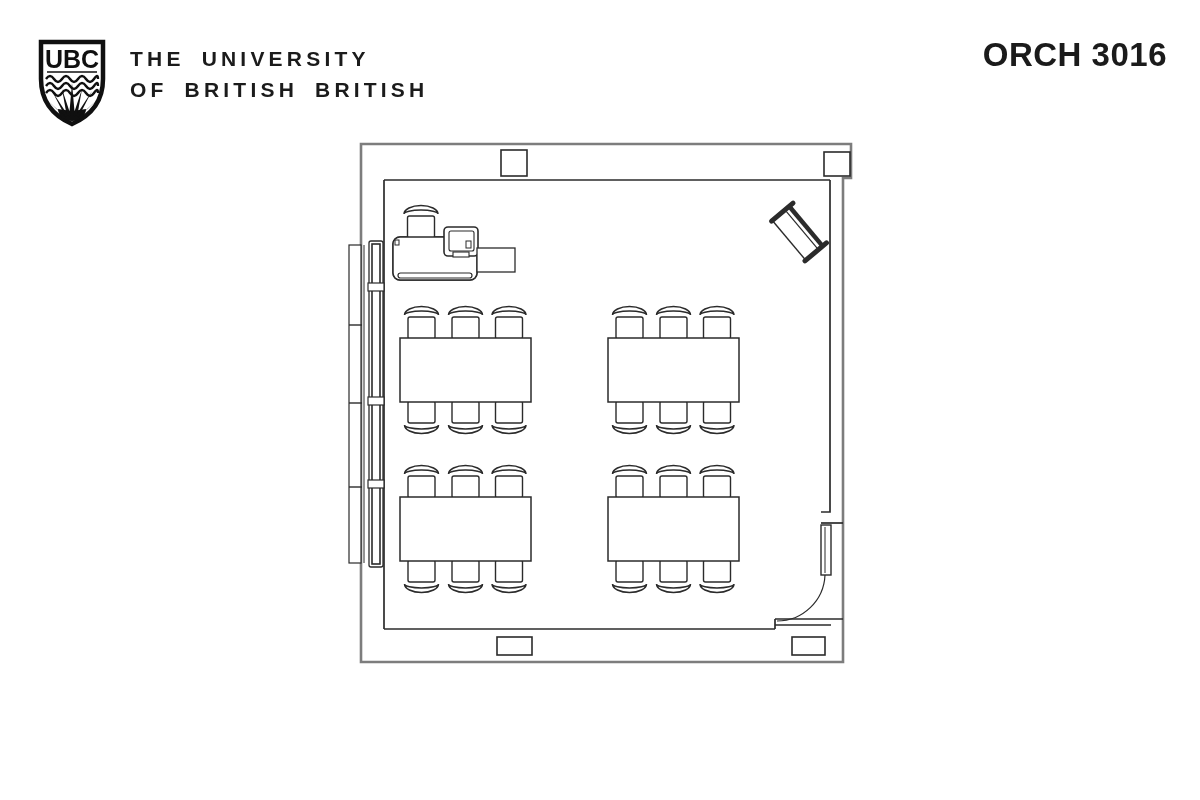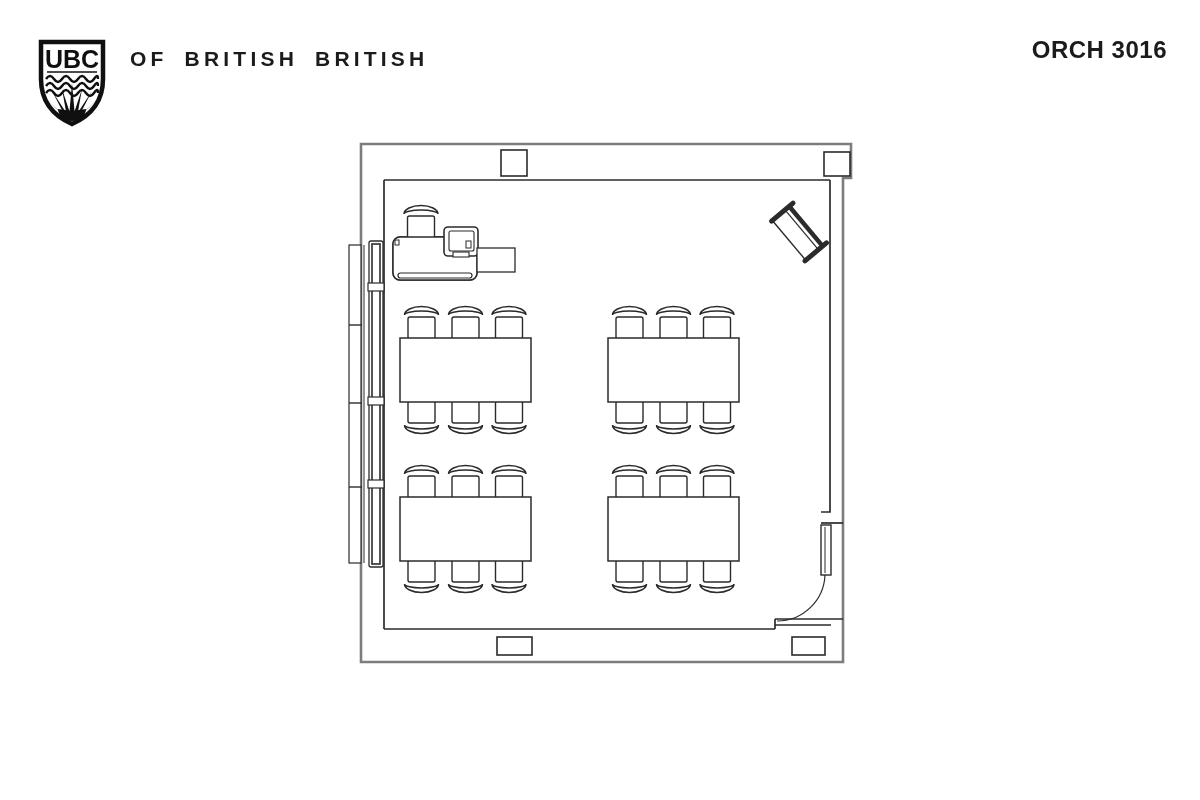--- a/index.html
+++ b/index.html
@@ -5,21 +5,21 @@
   :root{
     --bg:#ffffff; --ink:#1b1b1b; --wall:#7d7d7d; --line:#2b2b2b;
   }
   html,body{margin:0;padding:0;width:1200px;height:800px;overflow:hidden;
     background:var(--bg);font-family:"Liberation Sans",sans-serif;}
   .page{position:relative;width:1200px;height:672px;background:var(--bg);}
   
   .crest{position:absolute;left:38px;top:39px;width:68px;height:88px;}
   .uni-name{position:absolute;left:130px;top:43px;font-size:21px;font-weight:bold;
     letter-spacing:4.2px;word-spacing:7px;color:var(--ink);line-height:31px;white-space:nowrap;}
-  .room-label{position:absolute;top:36px;right:33px;font-size:24px;font-weight:bold;
+  .room-label{position:absolute;top:36px;right:33px;font-size:33px;font-weight:bold;
     letter-spacing:.5px;color:var(--ink);}
   
   .plan{position:absolute;left:0;top:0;width:1200px;height:800px;}
   .ln{stroke:var(--line);}
   .outer{stroke:var(--wall);}
   .crest-ink{fill:#101010;}
   .crest-txt{font-family:"Liberation Sans",sans-serif;font-weight:bold;font-size:25px;fill:#101010;}
 </style>
 </head>
 <body>
@@ -44,20 +44,21 @@
         <polygon points="39,78 44,50 35,77"></polygon>
         <polygon points="27,77 14,52 31,78"></polygon>
         <polygon points="41,77 54,52 37,78"></polygon>
         <polygon points="25,76 10,62 29,79"></polygon>
         <polygon points="43,76 58,62 39,79"></polygon>
       </g>
     </svg>
   </div>
 
   <div class="uni-name">
+    <div>THE UNIVERSITY</div>
     <div>OF BRITISH BRITISH</div>
   </div>
 
   <div class="room-label">ORCH 3016</div>
 
   <svg id="plan-svg" class="plan" viewBox="0 0 1200 800">
       <path d="M361,144 H851 V178 H843 V662 H361 Z" fill="none" class="outer" stroke-width="2.6"></path>
       <path d="M384,180 H830" fill="none" class="ln" stroke-width="1.7"></path>
       <path d="M830,180 V512 H821" fill="none" class="ln" stroke-width="1.7"></path>
       <path d="M821,523 H843" fill="none" class="ln" stroke-width="1.7"></path>

